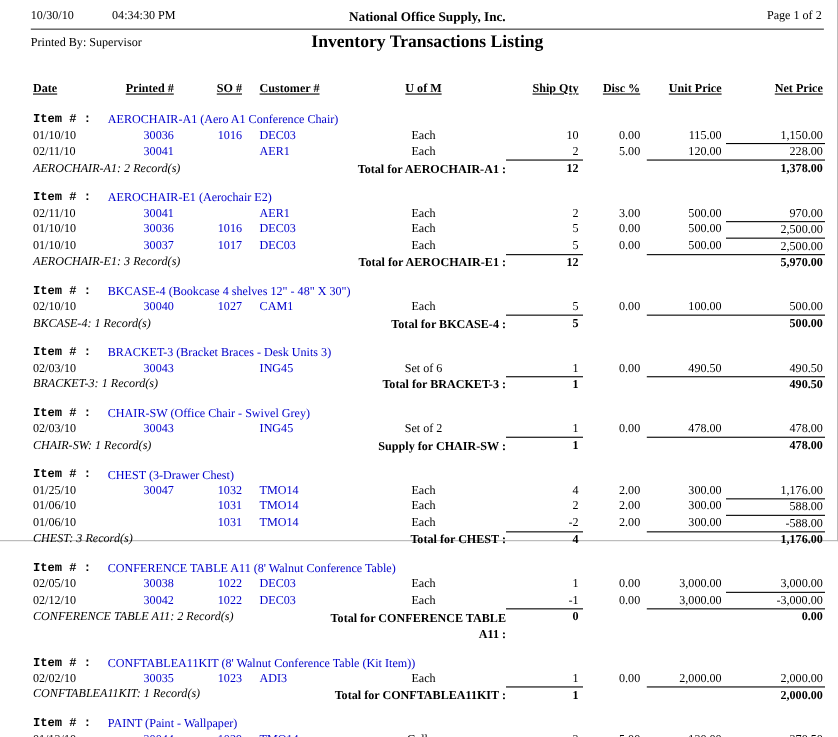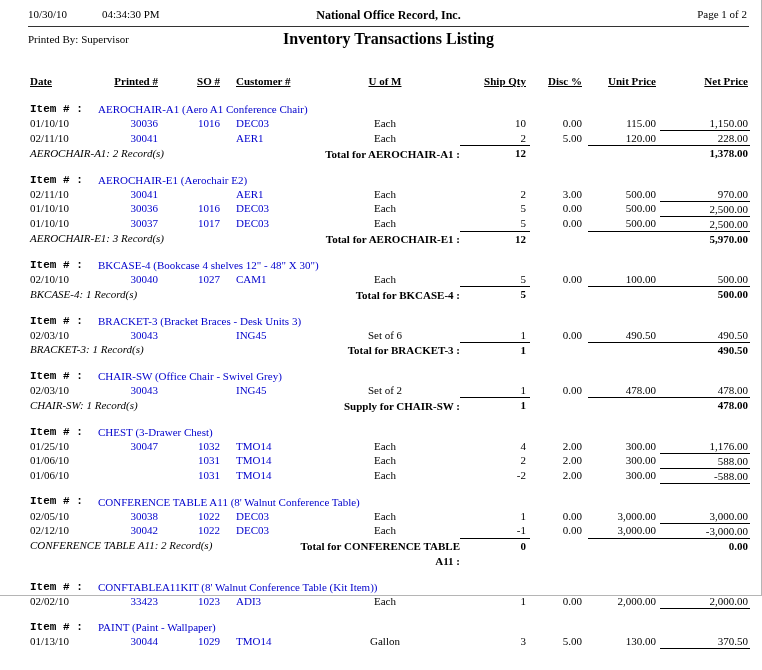--- a/index.html
+++ b/index.html
@@ -1,21 +1,21 @@
 <!DOCTYPE html>
 <html style="--link: #0000CC;"><head>
 <meta charset="utf-8">
 <style>
   html,body{margin:0;padding:0;}
   body{
     width:762px;height:670px;background:#ffffff;overflow:hidden;
     font-family:"Liberation Serif",serif;font-size:11px;color:#000;
   }
   .page{
-    width:762px;height:596px;box-sizing:border-box;
+    width:762px;height:492px;box-sizing:border-box;
     padding:8px 12px 0 28px;background:#fff;
     border-right:1px solid #b5b5b5;border-bottom:1px solid #b5b5b5;
   }
   
   .hrow1{position:relative;height:18px;border-bottom:1px solid #333;}
   .h-date{display:inline-block;}
   .h-time{display:inline-block;margin-left:32px;}
   .h-company{position:absolute;left:0;right:0;top:0;text-align:center;font-weight:bold;font-size:12px;}
   .h-page{position:absolute;right:2px;top:0;}
   .hrow2{position:relative;height:30px;padding-top:4px;}
@@ -53,21 +53,21 @@
   .total-net{font-weight:bold;border-top:1px solid #000;}
 </style>
 </head>
 <body>
 
 <div class="page">
 
   <div class="hrow1">
     <span class="h-date">10/30/10</span>
     <span class="h-time">04:34:30 PM</span>
-    <span class="h-company">National Office Record, Inc.</span>
+    <span class="h-company">National Office Supply, Inc.</span>
     <span class="h-page">Page 1 of 2</span>
   </div>
 
   <div class="hrow2">
     <span class="h-printedby">Printed By: Supervisor</span>
     <span class="h-title">Inventory Transactions Listing</span>
   </div>
 
   <table class="report" id="report-table">
     <colgroup>
@@ -283,20 +283,28 @@
     <td class="c-date">01/06/10</td>
     <td class="c-invoice"><a class="link"></a></td>
     <td class="c-so"><a class="link">1031</a></td>
     <td class="c-customer"><a class="link">TMO14</a></td>
     <td class="c-uom">Each</td>
     <td class="c-qty">-2</td>
     <td class="c-disc">2.00</td>
     <td class="c-unit">300.00</td>
     <td class="c-net">-588.00</td>
   </tr>
+        <tr class="total-row">
+    <td colspan="3" class="record-count">CHEST: 3 Record(s)</td>
+    <td colspan="2" class="total-label">Total for CHEST :</td>
+    <td class="c-qty total-qty">4</td>
+    <td class="c-disc"></td>
+    <td class="c-unit total-unit"></td>
+    <td class="c-net total-net">1,176.00</td>
+  </tr>
       </tbody>
       <tbody>
         <tr class="item-row">
     <td class="item-label">Item # :</td>
     <td colspan="8"><a class="link item-link">CONFERENCE TABLE A11 (8' Walnut Conference Table)</a></td>
   </tr>
         <tr class="detail-row">
     <td class="c-date">02/05/10</td>
     <td class="c-invoice"><a class="link">30038</a></td>
     <td class="c-so"><a class="link">1022</a></td>
@@ -327,28 +335,36 @@
     <td class="c-net total-net">0.00</td>
   </tr>
       </tbody>
       <tbody>
         <tr class="item-row">
     <td class="item-label">Item # :</td>
     <td colspan="8"><a class="link item-link">CONFTABLEA11KIT (8' Walnut Conference Table (Kit Item))</a></td>
   </tr>
         <tr class="detail-row">
     <td class="c-date">02/02/10</td>
-    <td class="c-invoice"><a class="link">33423</a></td>
+    <td class="c-invoice"><a class="link">30035</a></td>
     <td class="c-so"><a class="link">1023</a></td>
     <td class="c-customer"><a class="link">ADI3</a></td>
     <td class="c-uom">Each</td>
     <td class="c-qty">1</td>
     <td class="c-disc">0.00</td>
     <td class="c-unit">2,000.00</td>
     <td class="c-net">2,000.00</td>
+  </tr>
+        <tr class="total-row">
+    <td colspan="3" class="record-count">CONFTABLEA11KIT: 1 Record(s)</td>
+    <td colspan="2" class="total-label">Total for CONFTABLEA11KIT :</td>
+    <td class="c-qty total-qty">1</td>
+    <td class="c-disc"></td>
+    <td class="c-unit total-unit"></td>
+    <td class="c-net total-net">2,000.00</td>
   </tr>
       </tbody>
       <tbody>
         <tr class="item-row">
     <td class="item-label">Item # :</td>
     <td colspan="8"><a class="link item-link">PAINT (Paint - Wallpaper)</a></td>
   </tr>
         <tr class="detail-row">
     <td class="c-date">01/13/10</td>
     <td class="c-invoice"><a class="link">30044</a></td>

